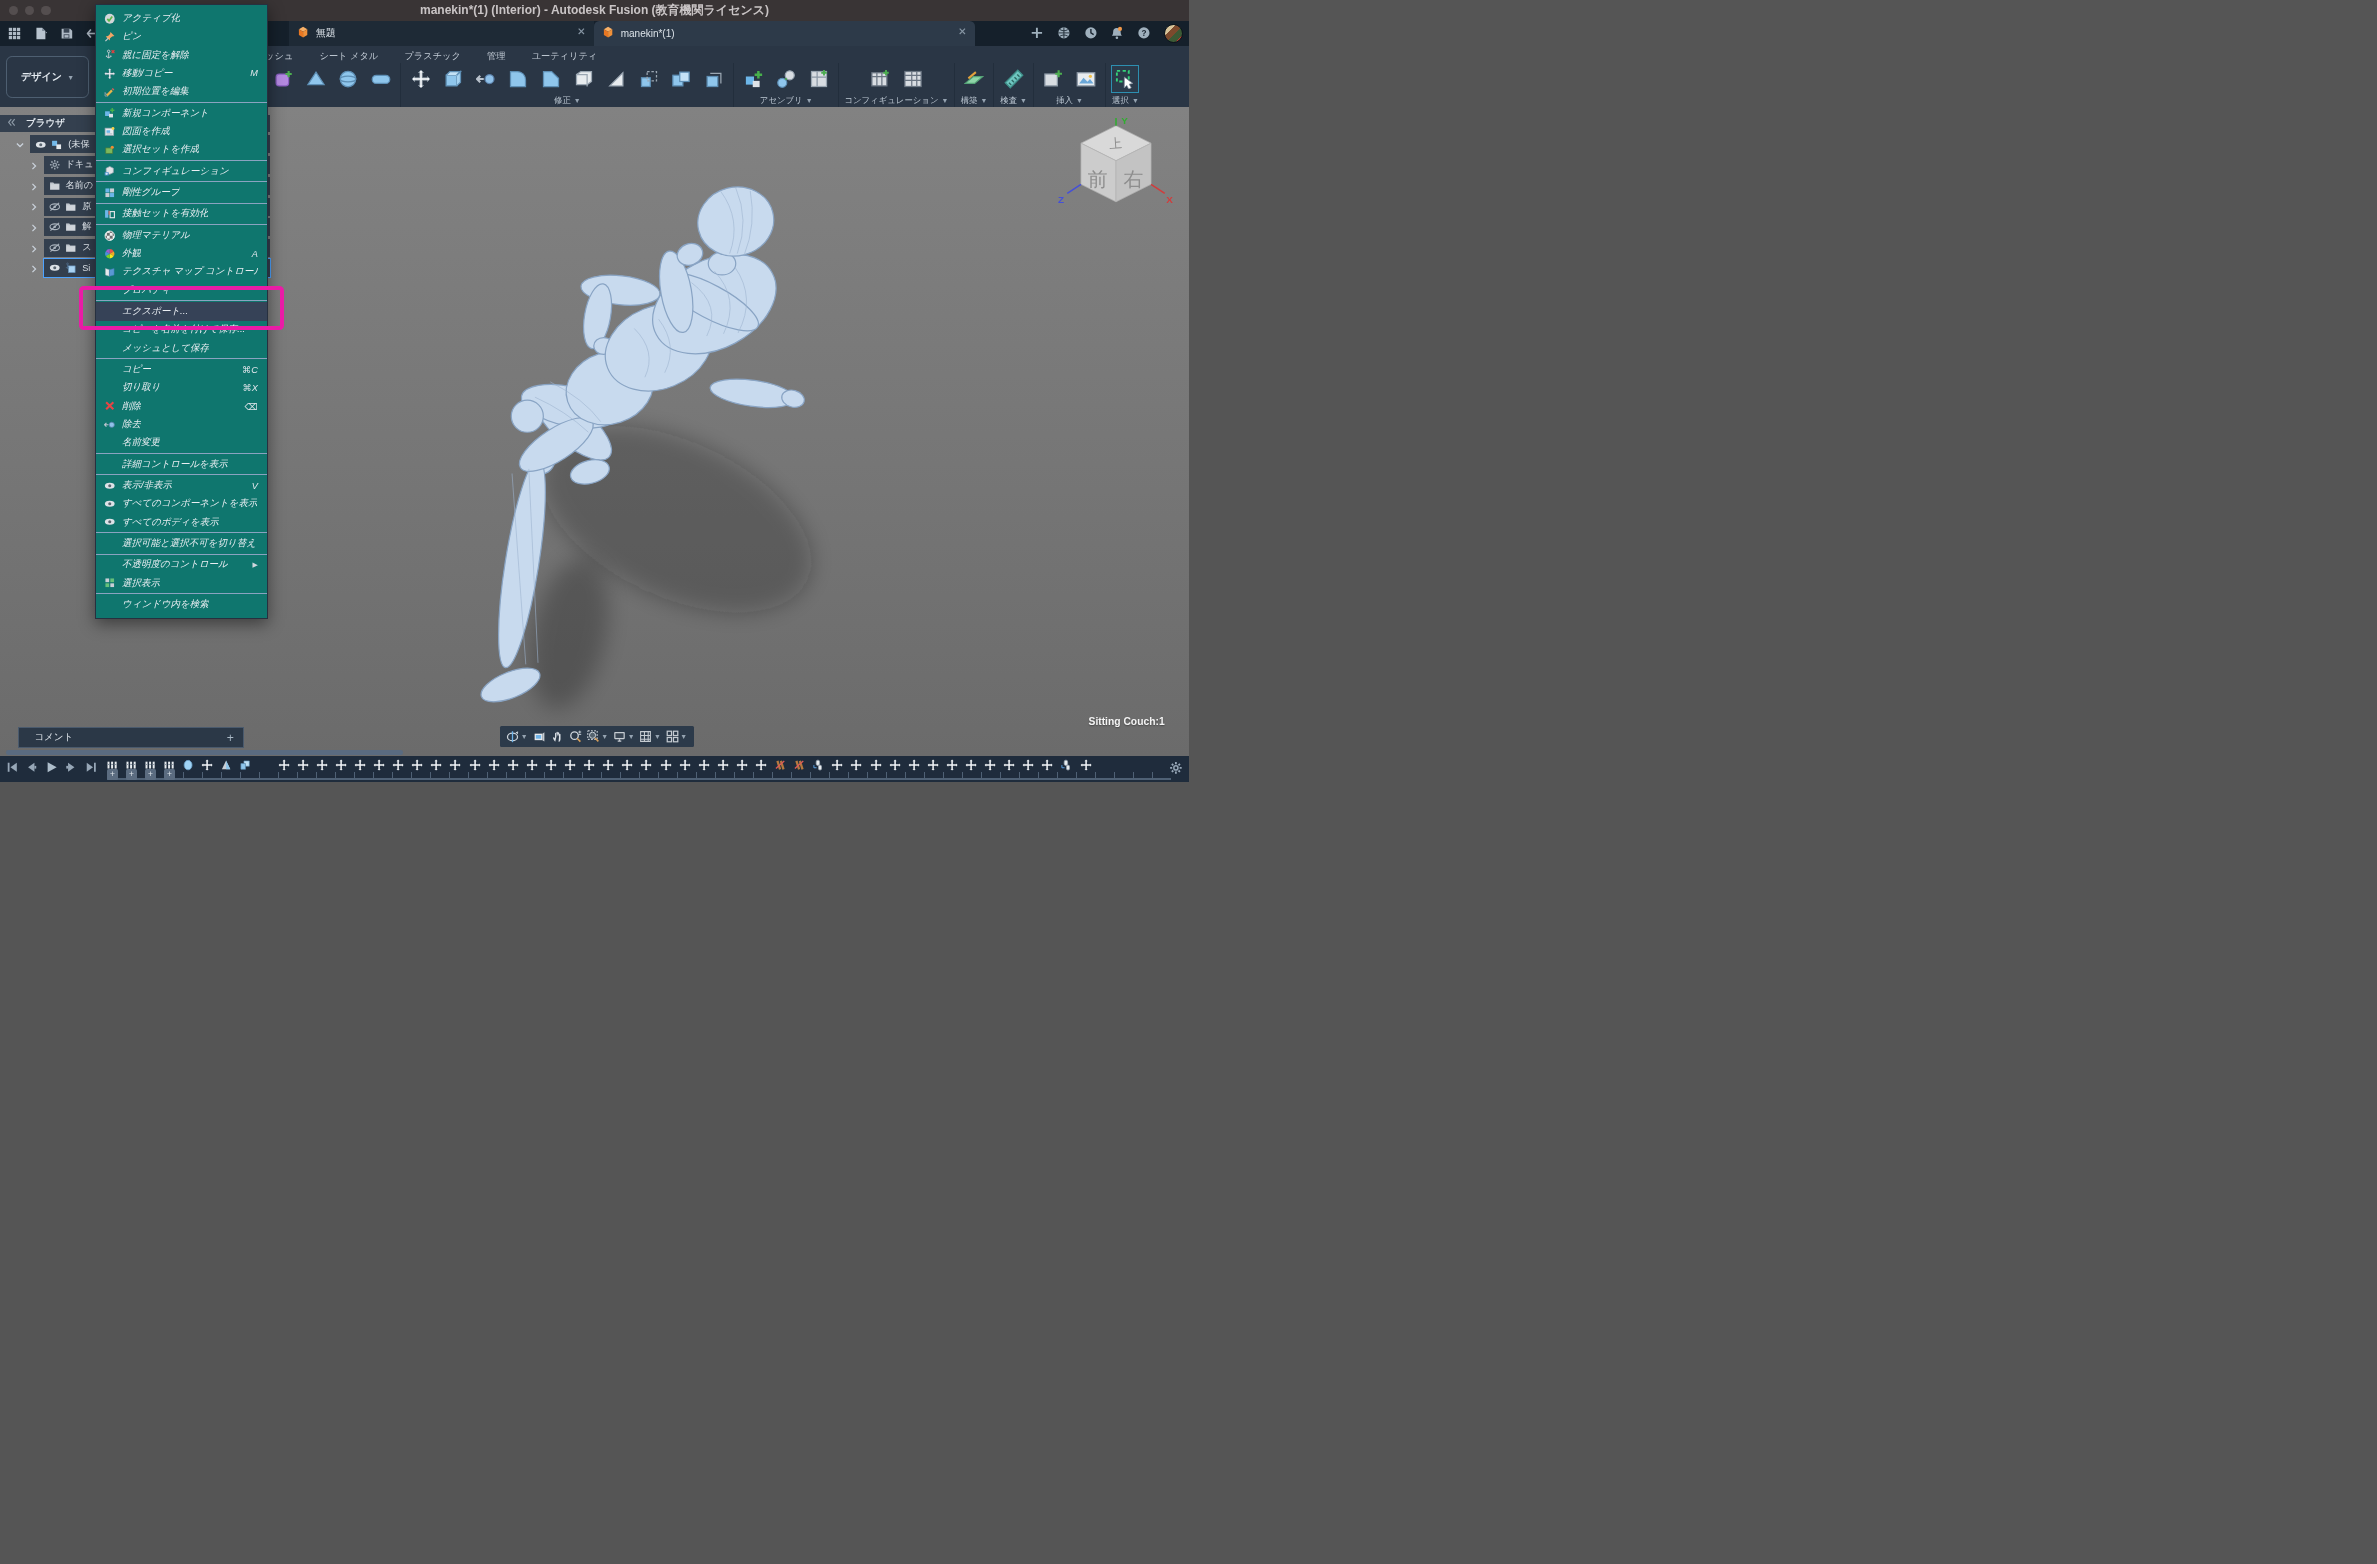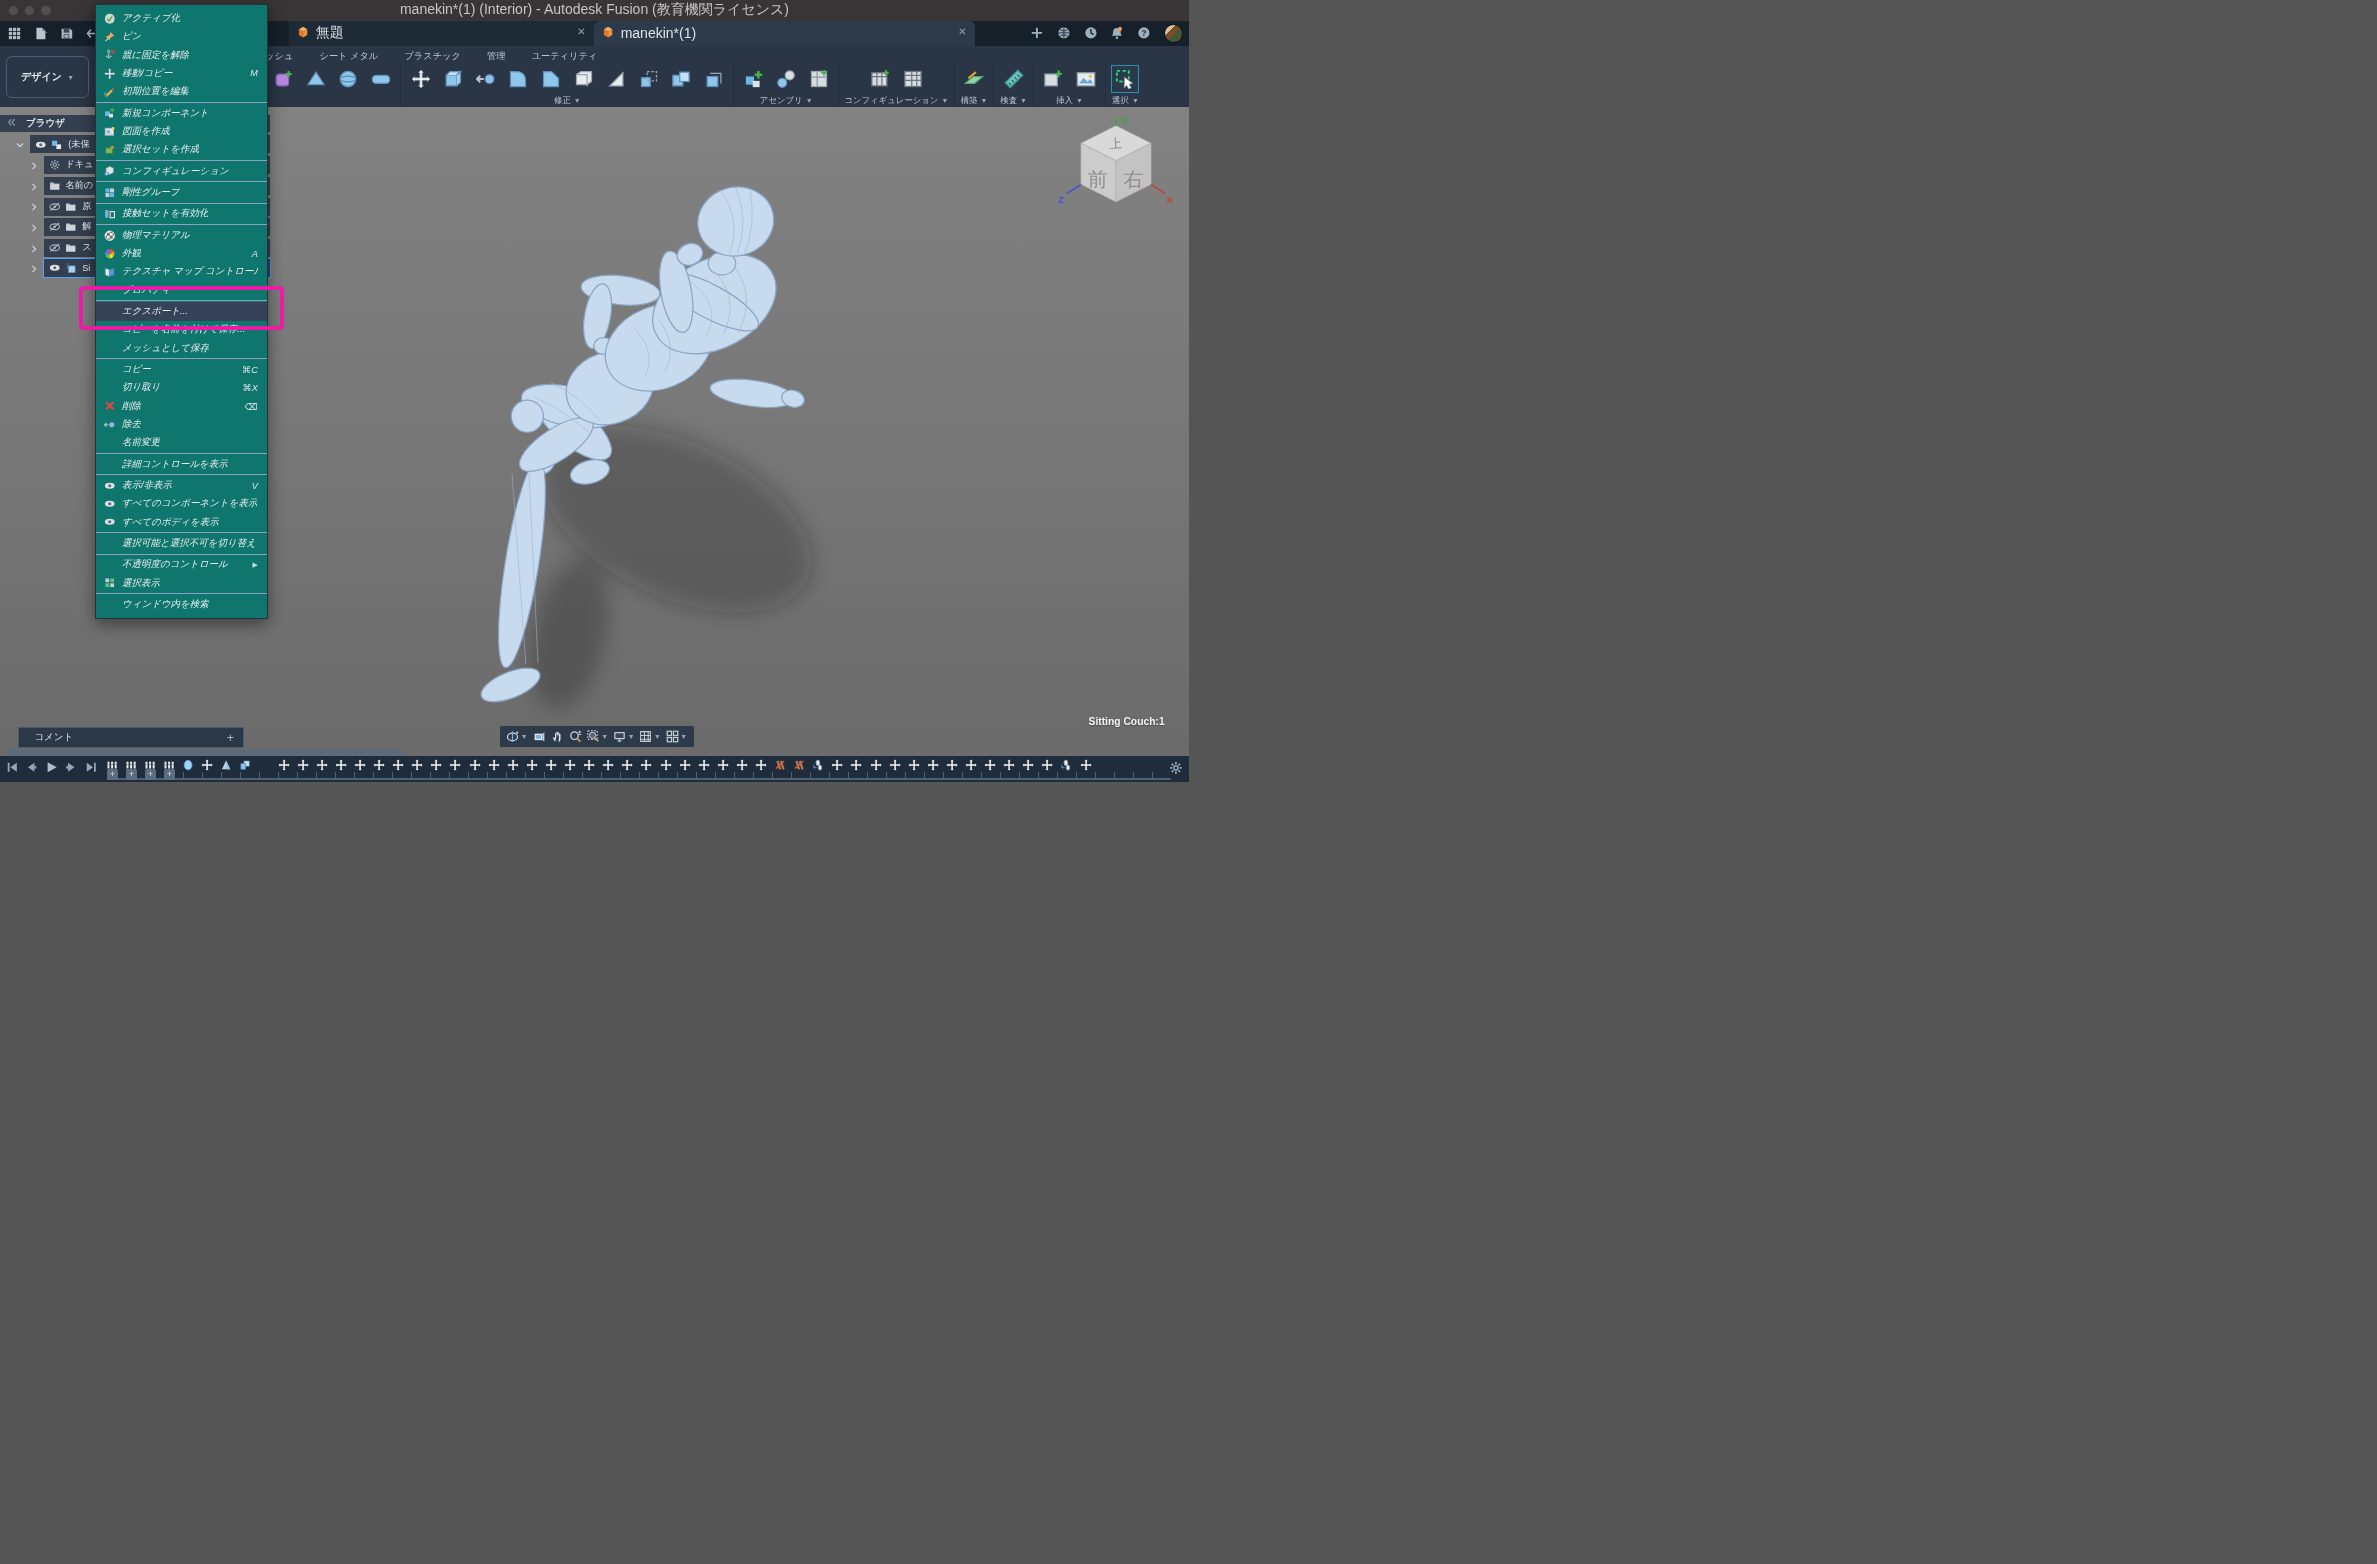--- a/index.html
+++ b/index.html
@@ -6,27 +6,27 @@
   #app{position:relative;width:1189px;height:782px;overflow:hidden;
        font-family:"Liberation Sans","DejaVu Sans",sans-serif;background:#6e6e6e;}
   .icn{display:inline-flex;flex:none;align-items:center;justify-content:center;}
   .icn svg{display:block;}
 
   
   .titlebar{position:absolute;top:0;left:0;right:0;height:20.6px;background:#393435;
             display:flex;align-items:center;justify-content:center;}
   .lights{position:absolute;left:9.2px;top:6.1px;display:flex;gap:6.9px;}
   .light{width:9.2px;height:9.2px;border-radius:50%;background:#544e4f;}
-  .wtitle{font-size:14px;font-weight:normal;color:#c9c4c5;}
+  .wtitle{font-size:12px;font-weight:bold;color:#c9c4c5;}
 
   
   .tabbar{position:absolute;top:20.6px;left:0;right:0;height:25px;background:#15202b;}
   .qat{position:absolute;left:7.6px;top:0;height:25px;display:flex;align-items:center;gap:13px;}
   .tab{position:absolute;top:0;height:25px;display:flex;align-items:center;padding:0 7.6px;box-sizing:border-box;}
-  .tab .lbl{color:#dce3e9;font-size:14px;margin:0 6.9px;white-space:nowrap;}
+  .tab .lbl{color:#dce3e9;font-size:10px;margin:0 6.9px;white-space:nowrap;}
   .tab .cx{margin-left:auto;}
   .tab1{left:289px;width:305px;background:#1e2a36;}
   .tab2{left:594px;width:381px;background:#2d3a49;border-radius:5.3px 5.3px 0 0;}
   .tabright{position:absolute;left:1017px;right:0;top:0;height:25px;background:#15202b;
             display:flex;align-items:center;gap:13px;padding-left:13px;}
   .avatar{width:17px;height:17px;border-radius:50%;
           background:linear-gradient(135deg,#d8c49a 0 30%,#7c4a2d 30% 55%,#3c5a35 55% 80%,#c03b2e 80%);
           border:0.8px solid #0d141c;}
 
   

